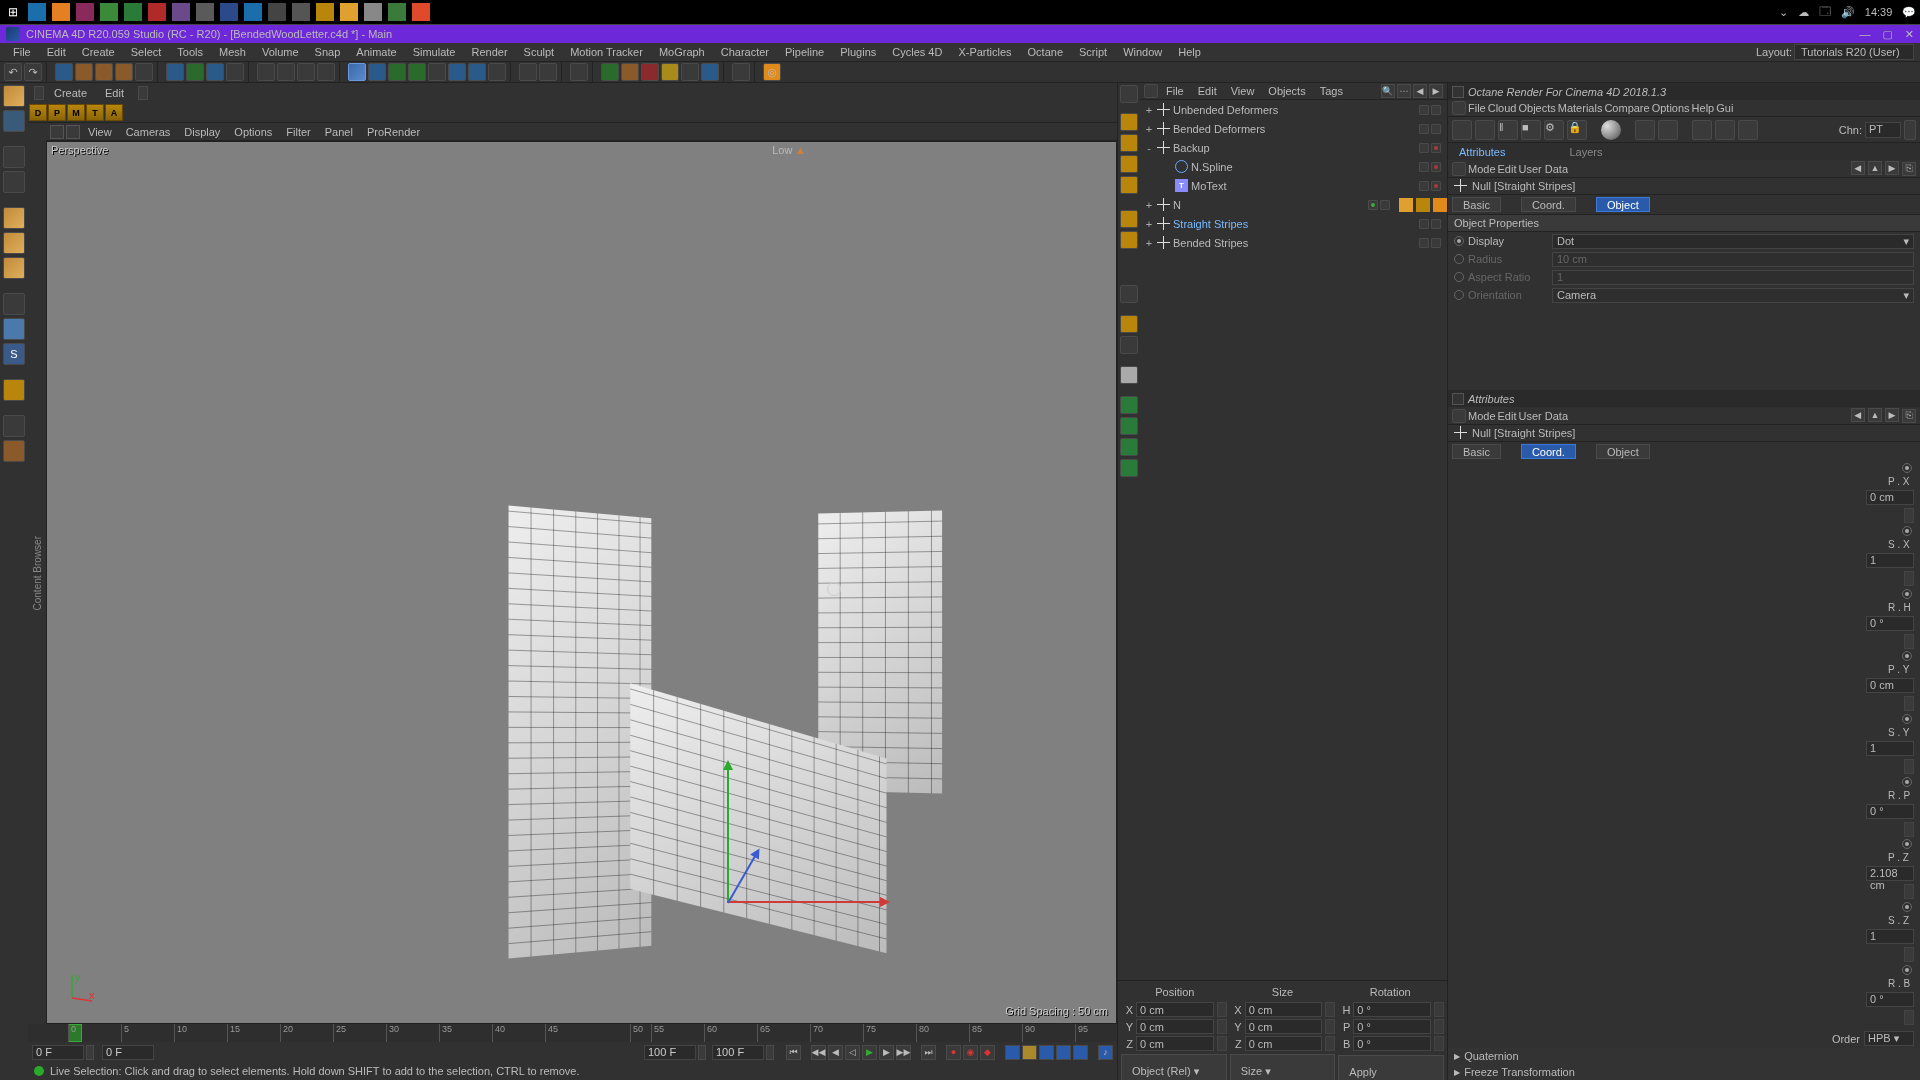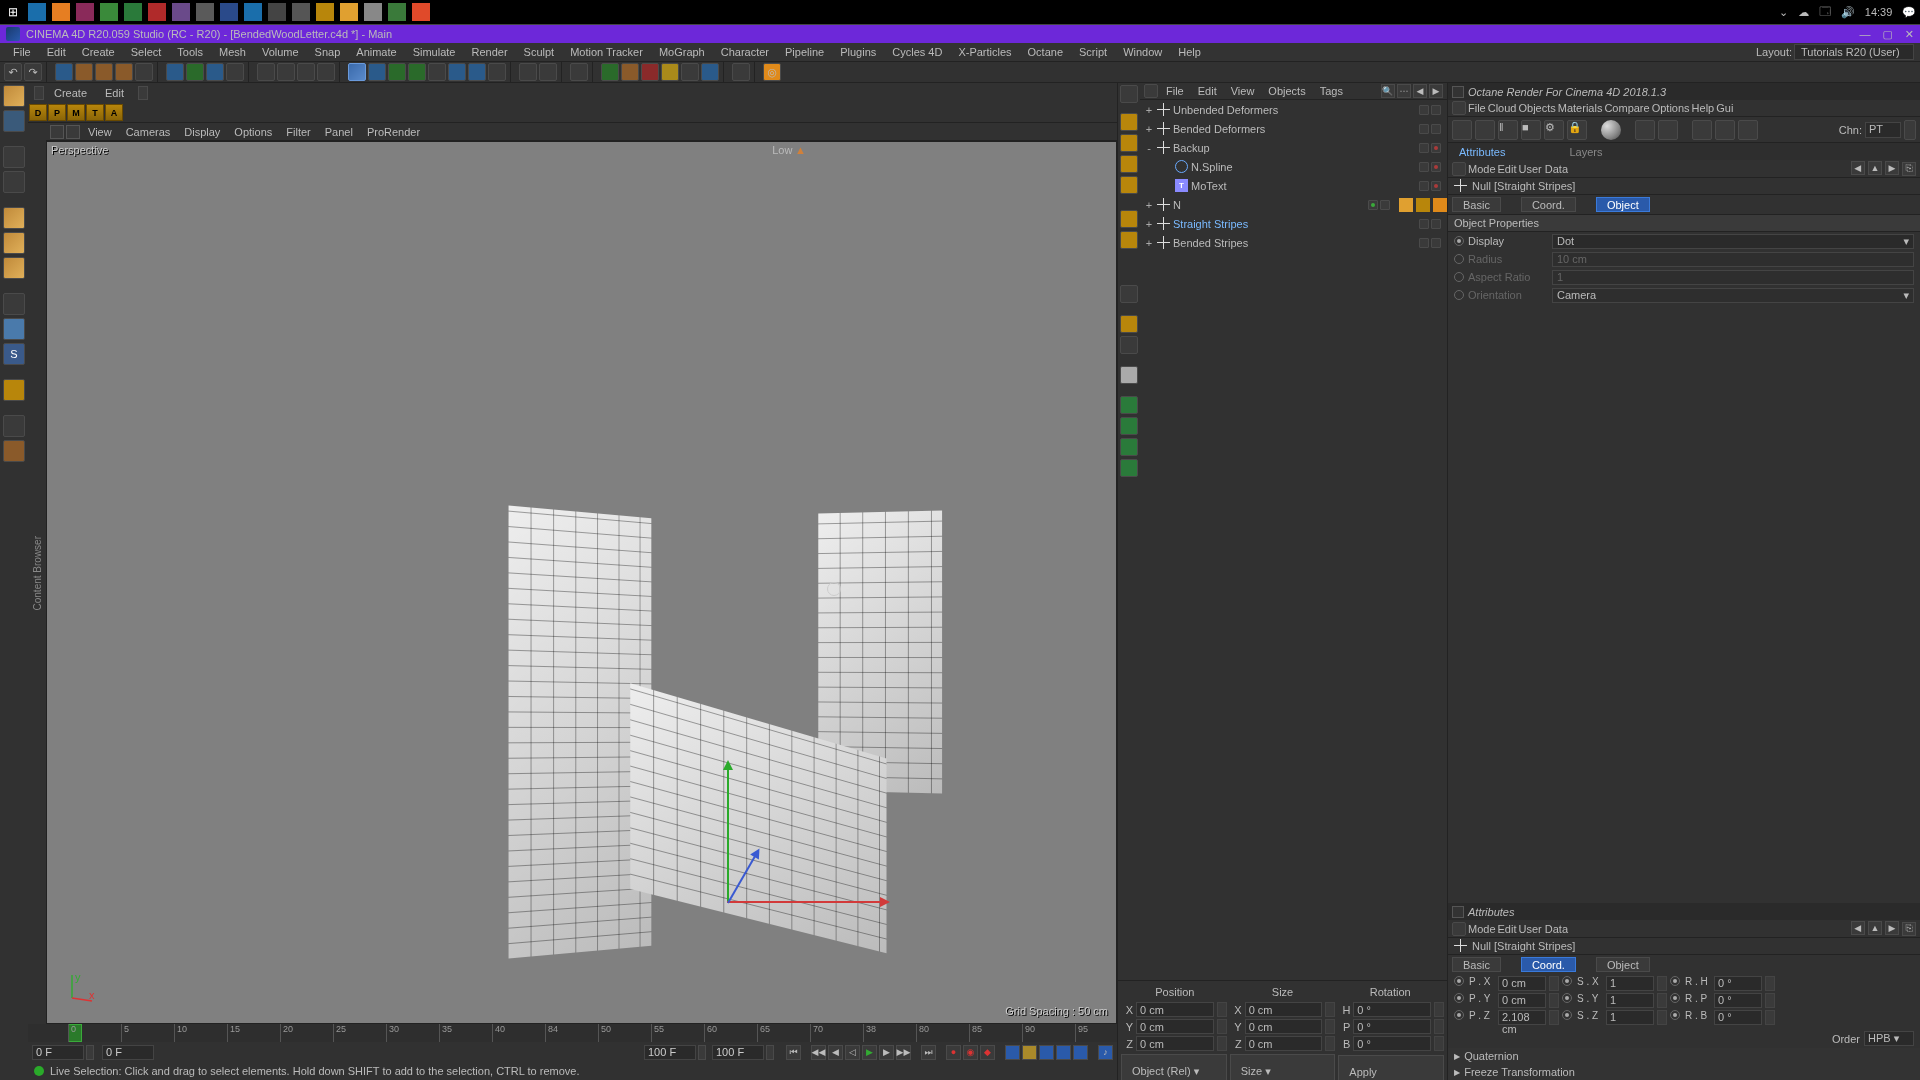--- a/index.html
+++ b/index.html
@@ -131,21 +131,21 @@
 .attr-row .radio.on::after { content: ''; display: block; width: 4px; height: 4px; background: #aaa; border-radius: 50%; margin: 2px; }
 .attr-row .lbl { width: 80px; }
 .attr-row .lbl.dim { color: #666; }
 .attr-dropdown { flex: 1; background: #2a2a2a; border: 1px solid #444; height: 15px; padding: 0 4px; display: flex; align-items: center; justify-content: space-between; }
 .attr-dropdown.dim { color: #666; background: #2e2e2e; }
 .attr-numeric { flex: 1; background: #2a2a2a; border: 1px solid #444; height: 15px; padding: 0 4px; display: flex; align-items: center; }
 .attr-numeric.dim { color: #666; background: #2e2e2e; }
 .attr-foldout { height: 16px; display: flex; align-items: center; padding: 1px 6px; gap: 4px; background: #333; }
 .attr-foldout .tri { font-size: 8px; }
 .coords-grid { padding: 2px 6px; }
-.coords-grid .row { display: flex; gap: 3px; align-items: flex-start; margin-bottom: 2px; }
+.coords-grid .row { display: flex; gap: 3px; align-items: flex-end; margin-bottom: 2px; flex-direction: column; }
 .coords-grid .cell-lbl { width: 26px; color: #bbb; font-size: 10px; }
 .coords-grid .cell-in { width: 48px; background: #2a2a2a; border: 1px solid #444; height: 15px; padding: 0 3px; }
 .coords-grid .radio { width: 10px; height: 10px; border: 1px solid #666; border-radius: 50%; margin-right: 2px; }
 .coords-grid .radio.on::after { content: ''; display: block; width: 4px; height: 4px; background: #aaa; border-radius: 50%; margin: 2px; }
 .order-row { display: flex; justify-content: flex-end; align-items: center; gap: 4px; padding: 2px 6px; }
 .order-dd { width: 50px; background: #2a2a2a; border: 1px solid #444; height: 15px; padding: 0 3px; }
 
 
 .model-n { position: absolute; left: 340px; top: 280px; width: 440px; height: 460px; }
 .block { position: absolute; background: linear-gradient(145deg,#eee,#bbb); }
@@ -368,27 +368,27 @@
       <div class="timeline-head"></div>
     <div class="mark" style="left: 40px;">0</div>
         <div class="mark" style="left: 93px;">5</div>
         <div class="mark" style="left: 146px;">10</div>
         <div class="mark" style="left: 199px;">15</div>
         <div class="mark" style="left: 252px;">20</div>
         <div class="mark" style="left: 305px;">25</div>
         <div class="mark" style="left: 358px;">30</div>
         <div class="mark" style="left: 411px;">35</div>
         <div class="mark" style="left: 464px;">40</div>
-        <div class="mark" style="left: 517px;">84</div>
-        <div class="mark" style="left: 570px;">50</div>
+        <div class="mark" style="left: 517px;">45</div>
+        <div class="mark" style="left: 602px;">50</div>
         <div class="mark" style="left: 623px;">55</div>
         <div class="mark" style="left: 676px;">60</div>
         <div class="mark" style="left: 729px;">65</div>
         <div class="mark" style="left: 782px;">70</div>
-        <div class="mark" style="left: 835px;">38</div>
+        <div class="mark" style="left: 835px;">75</div>
         <div class="mark" style="left: 888px;">80</div>
         <div class="mark" style="left: 941px;">85</div>
         <div class="mark" style="left: 994px;">90</div>
         <div class="mark" style="left: 1047px;">95</div>
       </div>
 
     <div class="timeline-controls">
       <span class="tl-input">0 F</span>
       <span style="width:8px;height:15px;background:#3a3a3a;border:1px solid #4a4a4a"></span>
       <span class="tl-input" style="margin-left:6px">0 F</span>

